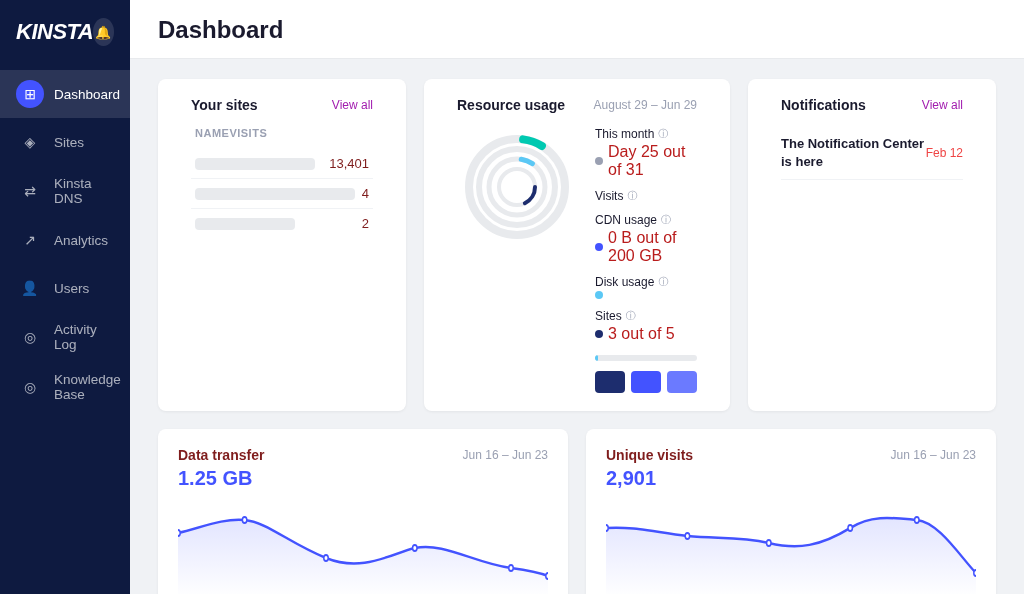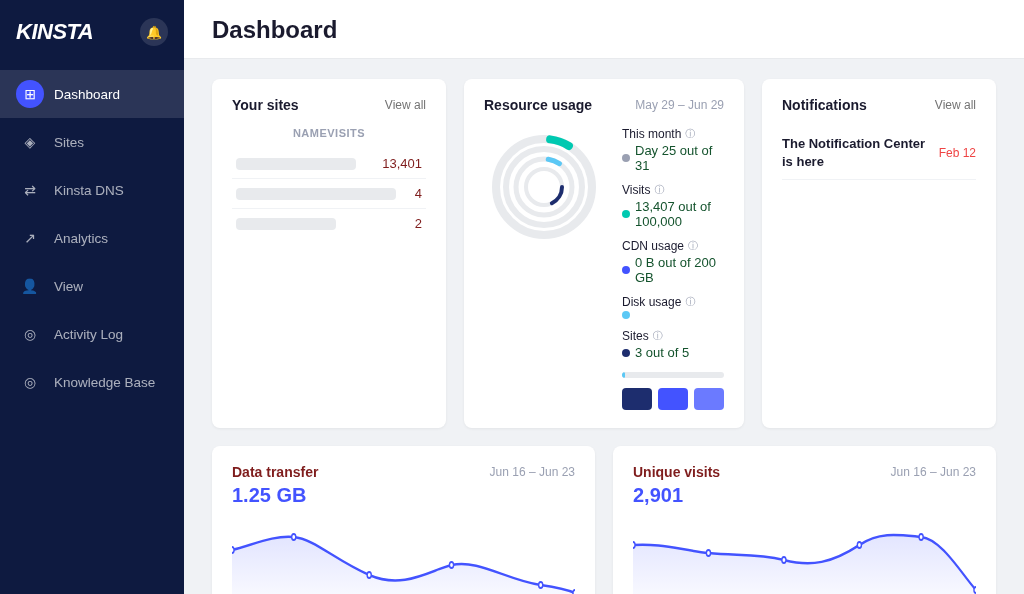--- a/index.html
+++ b/index.html
@@ -1,20 +1,20 @@
 <!DOCTYPE html>
 <html><head>
   <meta charset="utf-8">
   <style>
     * { box-sizing: border-box; margin: 0; padding: 0; }
     body { font-family: -apple-system, BlinkMacSystemFont, 'Segoe UI', sans-serif; background: #f0f2f5; display: flex; height: 100vh; overflow: hidden; }
 
     
     .sidebar {
-      width: 184px;
+      width: 130px;
       background: #0e1a40;
       color: #fff;
       display: flex;
       flex-direction: column;
       flex-shrink: 0;
       height: 100vh;
     }
     .sidebar-logo {
       padding: 18px 16px 16px;
       font-size: 22px;
@@ -92,51 +92,51 @@
     
     .cards-row {
       display: grid;
       grid-template-columns: 1fr 1fr 1fr;
       gap: 18px;
     }
 
     .card {
       background: #fff;
       border-radius: 8px;
-      padding: 18px 20px;
+      padding: 18px 33px;
       box-shadow: 0 1px 3px rgba(0,0,0,0.06);
     }
 
     .card-header {
       display: flex;
       justify-content: space-between;
       align-items: center;
       margin-bottom: 14px;
     }
     .card-title {
       font-size: 14px;
       font-weight: 600;
       color: #1a1a2e;
     }
     .card-link {
       font-size: 12px;
-      color: #737373;
+      color: #a21caf;
       cursor: pointer;
       font-weight: 500;
     }
     .card-date {
       font-size: 12px;
       color: #9aa0b2;
     }
 
     
     .sites-table { width: 100%; }
     .sites-table-header {
       display: flex;
-      justify-content: center;
+      justify-content: flex-start;
       font-size: 11px;
       color: #9aa0b2;
       font-weight: 600;
       text-transform: uppercase;
       letter-spacing: 0.5px;
       margin-bottom: 10px;
       padding: 0 4px;
     }
     .site-row {
       display: flex;
@@ -181,22 +181,22 @@
       align-items: center;
       gap: 4px;
       margin-bottom: 2px;
     }
     .stat-label .info-icon {
       font-size: 10px;
       color: #9aa0b2;
       cursor: pointer;
     }
     .stat-value {
-      font-size: 13px;
-      color: #14532d;
+      font-size: 16px;
+      color: #b91c1c;
       display: flex;
       align-items: center;
       gap: 5px;
     }
     .dot {
       width: 8px; height: 8px;
       border-radius: 50%;
       flex-shrink: 0;
     }
     .dot-blue { background: #4353ff; }
@@ -331,21 +331,21 @@
       <div class="nav-icon-wrap">
         <span class="nav-icon">↗</span>
       </div>
       <span>Analytics</span>
     </div>
 
     <div class="nav-item">
       <div class="nav-icon-wrap">
         <span class="nav-icon">👤</span>
       </div>
-      <span>View</span>
+      <span>Users</span>
     </div>
 
     <div class="nav-item">
       <div class="nav-icon-wrap">
         <span class="nav-icon">◎</span>
       </div>
       <span>Activity Log</span>
     </div>
 
     <div class="nav-item">
@@ -388,21 +388,21 @@
           <div class="site-row">
             <div class="site-placeholder" style="width:100px;"></div>
             <span class="site-visits">2</span>
           </div>
         </div>
       </div>
 
       <div class="card resource-card">
         <div class="card-header">
           <span class="card-title">Resource usage</span>
-          <span class="card-date">May 29 – Jun 29</span>
+          <span class="card-date">August 29 – Jun 29</span>
         </div>
         <div class="resource-inner">
 
           <div class="donut-wrap">
             <svg viewBox="0 0 120 120" width="120" height="120">
 
               <circle cx="60" cy="60" r="48" fill="none" stroke="#e8eaed" stroke-width="8"></circle>
               <circle cx="60" cy="60" r="38" fill="none" stroke="#e8eaed" stroke-width="6"></circle>
               <circle cx="60" cy="60" r="28" fill="none" stroke="#e8eaed" stroke-width="5"></circle>
               <circle cx="60" cy="60" r="18" fill="none" stroke="#e8eaed" stroke-width="4"></circle>
@@ -425,24 +425,20 @@
               </div>
               <div class="stat-value">
                 <div class="dot dot-gray"></div>
                 <span>Day 25 out of 31</span>
               </div>
             </div>
             <div class="stat-row">
               <div class="stat-label">
                 <span>Visits</span>
                 <span class="info-icon">ⓘ</span>
-              </div>
-              <div class="stat-value">
-                <div class="dot dot-teal"></div>
-                <span>13,407 out of 100,000</span>
               </div>
             </div>
             <div class="stat-row">
               <div class="stat-label">
                 <span>CDN usage</span>
                 <span class="info-icon">ⓘ</span>
               </div>
               <div class="stat-value">
                 <div class="dot dot-blue"></div>
                 <span>0 B out of 200 GB</span>

